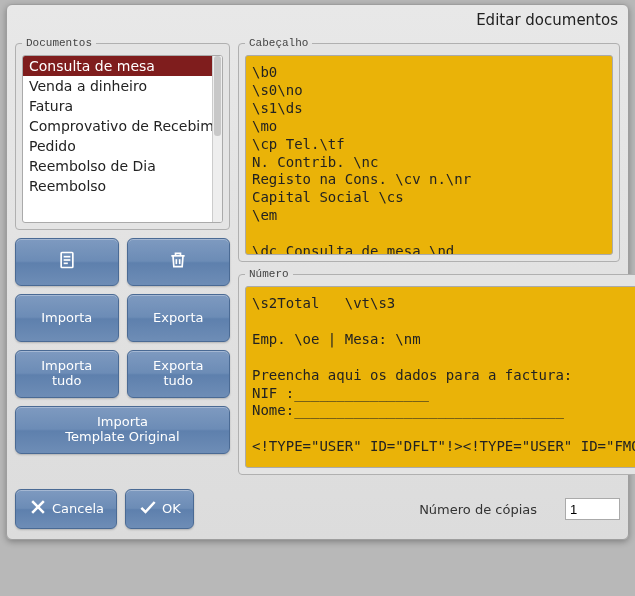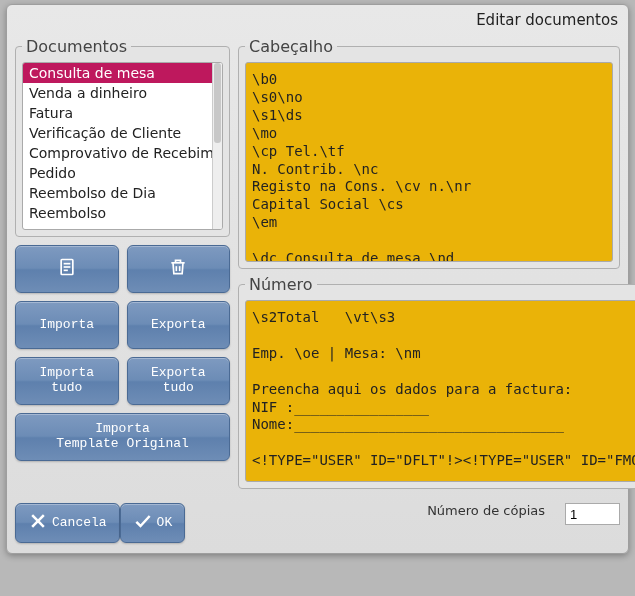--- a/index.html
+++ b/index.html
@@ -36,23 +36,24 @@
   .col-left { width: 215px; flex: 0 0 215px; }
   .col-right { flex: 1; min-width: 0; }
   fieldset {
     border: 1px solid #b0b0b0;
     border-radius: 4px;
     margin: 0 0 6px 0;
     padding: 6px;
     background: #e4e4e4;
   }
   legend {
-    font-size: 16px;
+    font-size: 11px;
     color: #444;
     padding: 0 4px;
+    font-family: Liberation Mono, monospace;
   }
   .listbox {
     background: #fff;
     border: 1px solid #aaa;
     border-radius: 3px;
     height: 168px;
     overflow: hidden;
     position: relative;
   }
   .listbox-inner {
@@ -60,21 +61,21 @@
     left: 0; right: 10px; top: 0;
   }
   .list-item {
     padding: 2px 6px;
     font-size: 14px;
     color: #222;
     white-space: nowrap;
     overflow: hidden;
   }
   .list-item.selected {
-    background: #be185d;
+    background: #7f1d1d;
     color: #fff;
   }
   .scrollbar {
     position: absolute;
     right: 0; top: 0; bottom: 0;
     width: 10px;
     background: #eee;
     border-left: 1px solid #ccc;
   }
   .scrollbar-thumb {
@@ -99,41 +100,41 @@
     font-weight: 500;
     height: 48px;
     display: flex;
     align-items: center;
     justify-content: center;
     text-align: center;
     line-height: 1.15;
     box-shadow: inset 0 1px 0 rgba(255,255,255,0.3), 0 1px 2px rgba(0,0,0,0.2);
     cursor: pointer;
     gap: 4px;
-    font-family: Liberation Mono, monospace;
   }
   .btn-wide { grid-column: 1 / span 2; }
   .btn svg { width: 20px; height: 20px; }
   .textzone {
     background: #eab308;
     border: 1px solid #aaa;
     border-radius: 3px;
     font-family: "DejaVu Sans Mono", "Liberation Mono", monospace;
     font-size: 14px;
     color: #222;
     padding: 8px 6px;
     white-space: pre;
     overflow: hidden;
     line-height: 1.28;
   }
   #headerbox { height: 200px; }
   #footerbox { height: 182px; }
   .bottom-row {
     display: flex;
-    align-items: flex-start;
+    align-items: center;
+    gap: 8px;
     padding: 8px 8px 0 8px;
   }
   .bottom-row .btn { height: 40px; padding: 0 12px; }
   .spacer { flex: 1; }
   .copies-label { font-size: 13px; color: #333; margin-right: 20px; }
   .copies-input {
     width: 55px;
     height: 22px;
     border: 1px solid #aaa;
     background: #fff;
@@ -151,21 +152,20 @@
 
     <div class="col-left">
 
       <fieldset>
         <legend>Documentos</legend>
         <div class="listbox">
           <div class="listbox-inner" id="doclist">
               <div class="list-item selected">Consulta de mesa</div>
               <div class="list-item">Venda a dinheiro</div>
               <div class="list-item">Fatura</div>
-              <div class="list-item">Verificação de Cliente</div>
               <div class="list-item">Comprovativo de Recebim</div>
               <div class="list-item">Pedido</div>
               <div class="list-item">Reembolso de Dia</div>
               <div class="list-item">Reembolso</div>
             </div>
           <div class="scrollbar">
             <div class="scrollbar-thumb"></div>
           </div>
         </div>
       </fieldset>

